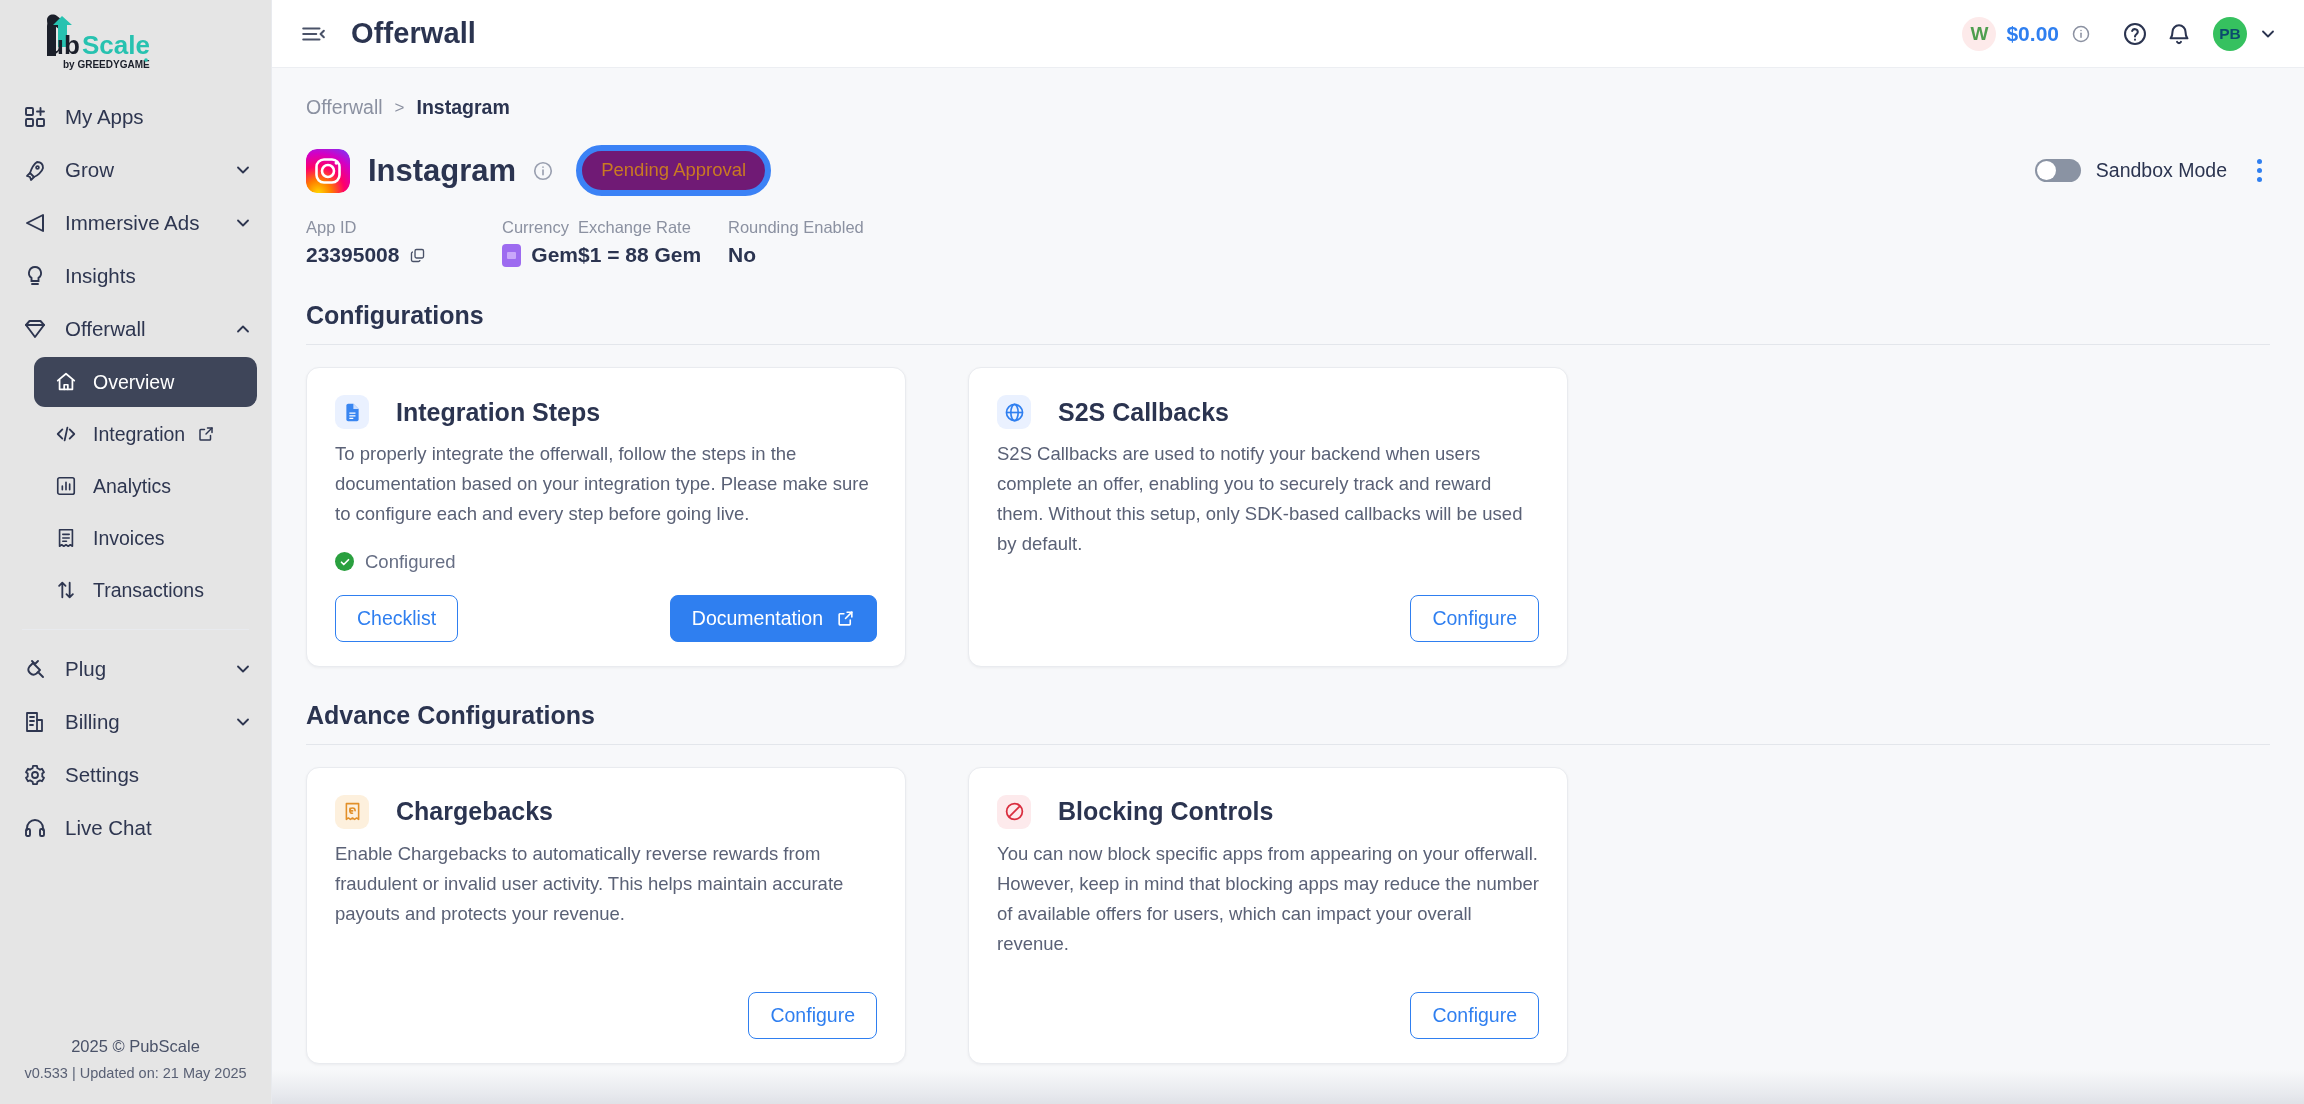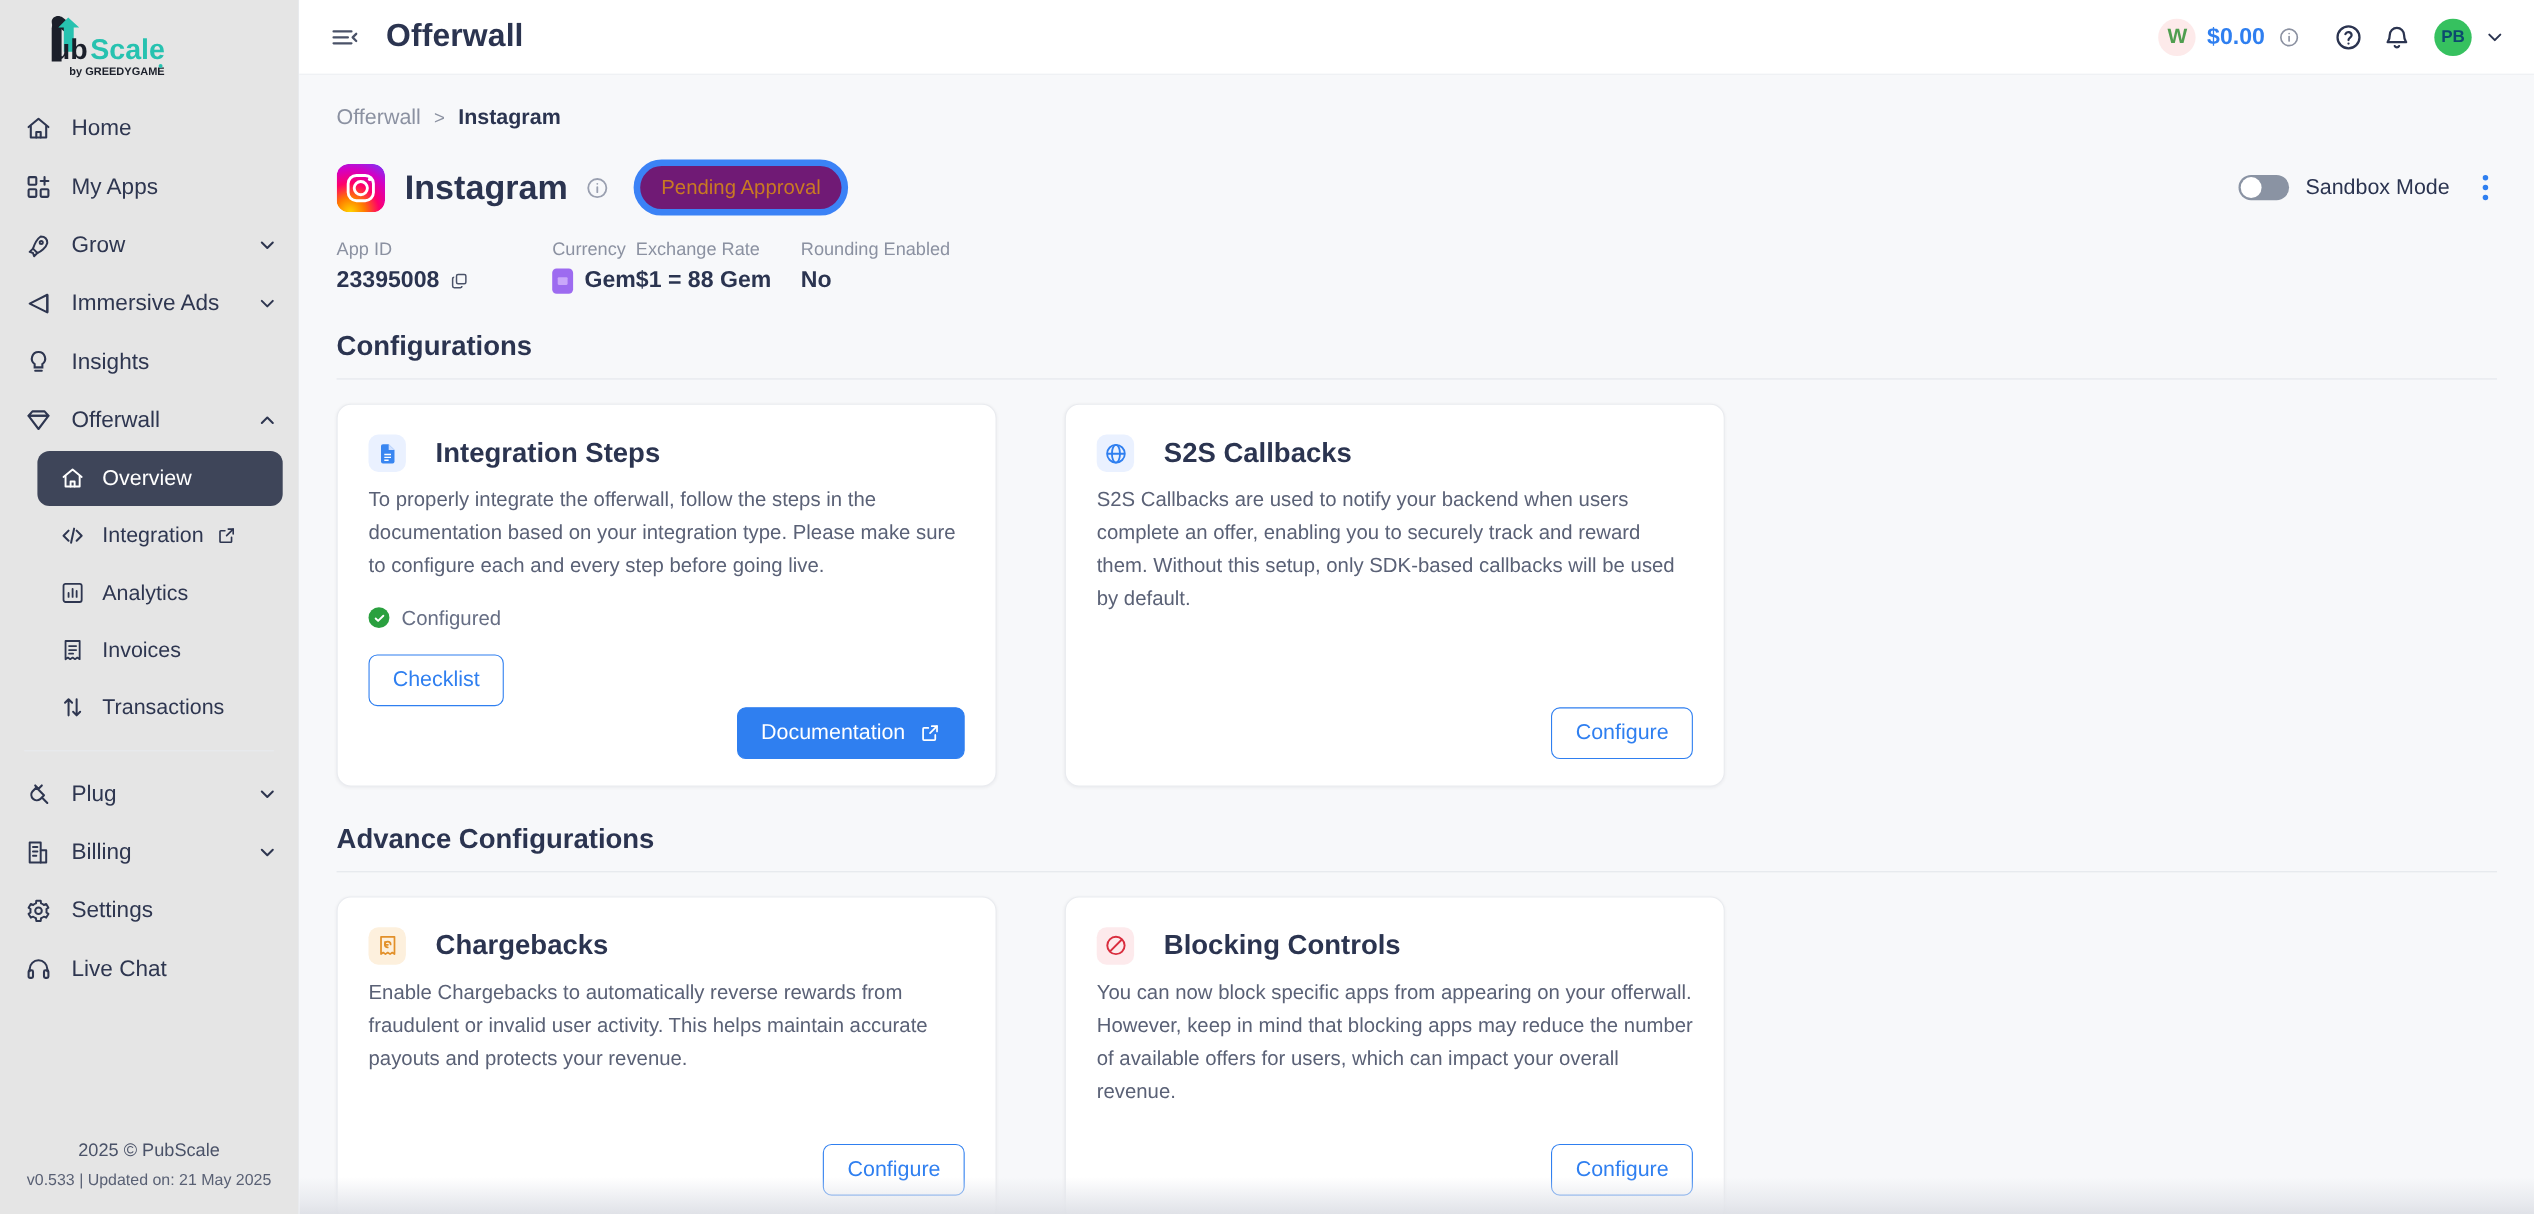--- a/index.html
+++ b/index.html
@@ -146,21 +146,21 @@
   .configured { display:flex; align-items:center; gap: 11px; margin-top: 22px; font-size: 18.5px; color: #666e84; }
   .tick { width:19px; height:19px; border-radius:50%; background:#2aa03f; display:flex; align-items:center; justify-content:center;}
   .card-actions { display:flex; align-items:flex-start; margin-top: 22px; }
   .card-actions.push { margin-top:auto; padding-top: 26px; }
   .btn {
     font-size: 19.5px; border-radius: 8px; cursor:pointer;
     display:inline-flex; align-items:center; gap: 13px;
     padding: 11px 21px; white-space: nowrap;
   }
   .btn-outline { background:#fff; border: 1px solid #2f7ff0; color: #2f7ff0; }
-  .btn-primary { background:#2f7ff0; border: 1px solid #2f7ff0; color: #ffffff; margin-top: 48px; }
+  .btn-primary { background:#2f7ff0; border: 1px solid #2f7ff0; color: #ffffff; }
   .spacer { flex: 1 1 auto; }
   .right-align { margin-left: auto; }
 
   .bottom-fade {
     position:absolute; left:0; right:0; bottom:0; height: 34px;
     background: linear-gradient(to bottom, rgba(247,248,250,0) 0%, rgba(229,231,236,.85) 70%, rgba(222,224,230,.95) 100%);
     pointer-events:none;
   }
 </style>
 </head>
@@ -177,30 +177,20 @@
         <path d="M36 4 l10 9 -5 0 0 22 -9 0 0-22 -5 0 z" fill="#27c2b0"></path>
         <text x="22" y="42" font-family="Liberation Sans, sans-serif" font-size="26" font-weight="bold" fill="#1b1f2a">ub</text>
         <text x="56" y="42" font-family="Liberation Sans, sans-serif" font-size="26" font-weight="bold" fill="#27c2b0">Scale</text>
         <text x="37" y="56" font-family="Liberation Sans, sans-serif" font-size="10" font-weight="bold" fill="#1b1f2a">by GREEDYGAME</text>
         <circle cx="120" cy="48" r="1.8" fill="#27c2b0"></circle>
       </svg>
     </div>
 
     <nav class="nav">
 
-      <div class="nav-item">
-        <span class="nico">
-          <svg width="24" height="24" viewBox="0 0 24 24" fill="none" stroke="#2e3650" stroke-width="1.9" stroke-linecap="round" stroke-linejoin="round">
-              <path d="M3 10.5 12 3l9 7.5"></path>
-              <path d="M5 9.8V20h14V9.8"></path>
-              <path d="M10 20v-5h4v5"></path>
-            </svg>
-        </span>
-        <span class="nlabel">Home</span>
-      </div>
 
       <div class="nav-item">
         <span class="nico">
           <svg width="24" height="24" viewBox="0 0 24 24" fill="none" stroke="#2e3650" stroke-width="1.9" stroke-linecap="round">
               <rect x="3" y="3" width="7" height="7" rx="1"></rect>
               <rect x="3" y="14" width="7" height="7" rx="1"></rect>
               <rect x="14" y="14" width="7" height="7" rx="1"></rect>
               <path d="M17.5 3v7M14 6.5h7"></path>
             </svg>
         </span>

